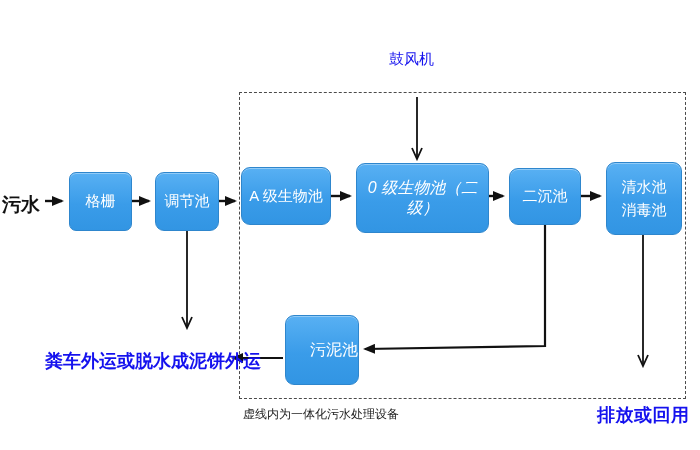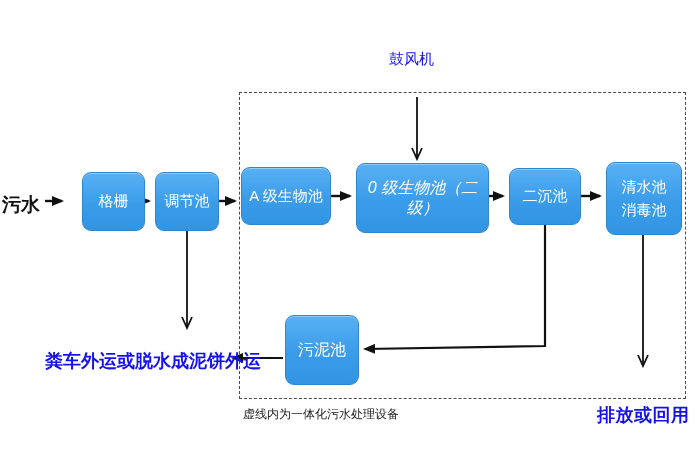--- a/index.html
+++ b/index.html
@@ -11,27 +11,27 @@
     border:1px dashed #4a4a4a;background:transparent;
   }
   .node{
     position:absolute;display:flex;flex-direction:column;align-items:center;justify-content:center;
     background:linear-gradient(180deg,#58b0f3 0%,#3a9ce9 55%,#3295e3 100%);
     border:1px solid #2e86cd;border-radius:9px;
     color:#ffffff;text-align:center;line-height:1.25;
     box-shadow:inset 0 1px 0 rgba(255,255,255,.35);
     font-size:15px;
   }
-  .node-grid{left:82px;top:172px;width:61px;height:57px;}
+  .node-grid{left:69px;top:172px;width:61px;height:57px;border-radius:7px;}
   .node-regulating{left:155px;top:172px;width:62px;height:57px;}
   .node-a-bio{left:241px;top:167px;width:88px;height:56px;}
   .node-o-bio{left:356px;top:163px;width:131px;height:68px;font-size:16px;font-style:italic;}
   .node-secondary{left:509px;top:168px;width:70px;height:55px;}
   .node-clear{left:606px;top:162px;width:74px;height:71px;line-height:1.5;}
-  .node-sludge{left:285px;top:315px;width:72px;height:68px;font-size:16px;}
+  .node-sludge{left:285px;top:315px;width:72px;height:68px;font-size:16px;align-items:flex-end;}
   .lbl{position:absolute;white-space:nowrap;}
   .lbl-influent{left:2px;top:192px;font-size:19px;font-weight:bold;color:#111111;text-align:center;}
   .lbl-blower{left:389px;top:50px;font-size:15px;font-weight:normal;color:#1512ee;}
   .lbl-sludge-out{left:45px;top:349px;font-size:18px;font-weight:bold;color:#1512ee;}
   .lbl-caption{left:243px;top:406px;font-size:12px;color:#1a1a1a;}
   .lbl-discharge{left:597px;top:403px;font-size:18px;font-weight:bold;color:#1512ee;letter-spacing:0.5px;}
 </style>
 </head>
 <body>
 

